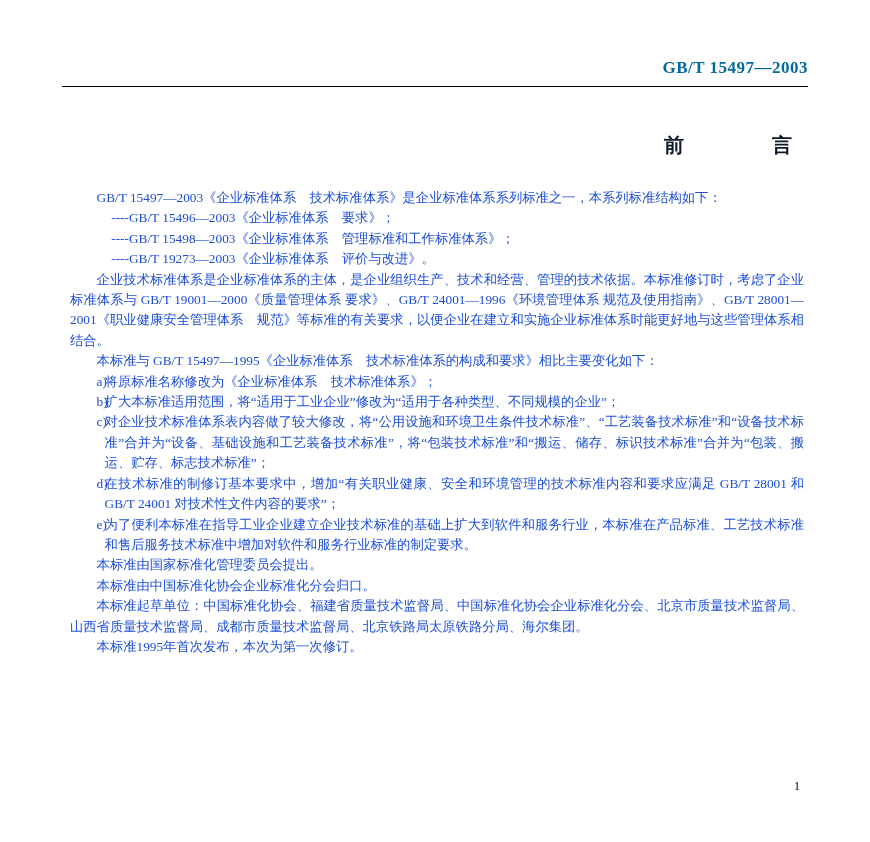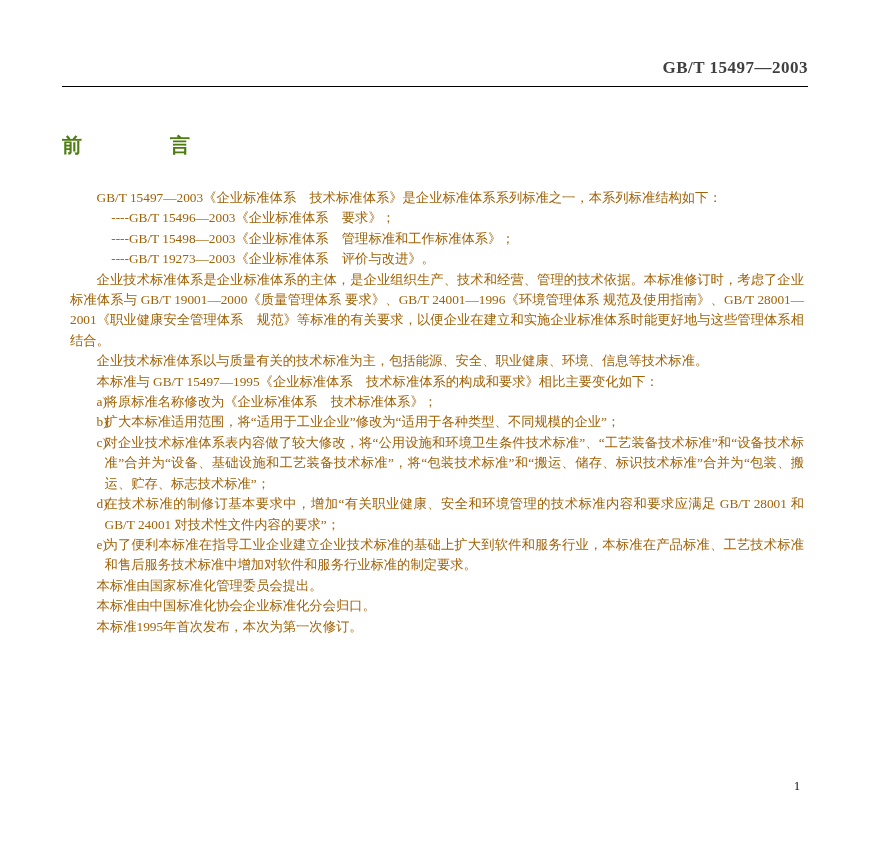--- a/index.html
+++ b/index.html
@@ -25,49 +25,49 @@
     height: 760px;
   }
   .std-code {
     position: absolute;
     right: 0;
     top: 18px;
     font-family: "Liberation Serif", "DejaVu Serif", serif;
     font-weight: bold;
     font-size: 17px;
     letter-spacing: 0.5px;
-    color: #404040;
+    color: #0369a1;
   }
   .rule {
     position: absolute;
     left: 0;
     right: 0;
     top: 46px;
     border-top: 1.5px solid #000;
   }
   .title {
     position: absolute;
     left: 0;
     right: 0;
     top: 92px;
-    text-align: left;
+    text-align: right;
     font-size: 20px;
     font-weight: bold;
     letter-spacing: 16px;
-    color: #4d7c0f;
+    color: #0f172a;
   }
   .body {
     position: absolute;
     left: 8px;
     right: 4px;
     top: 148px;
     font-size: 13.3px;
     line-height: 20.4px;
     text-align: justify;
-    color: #a16207;
+    color: #1d4ed8;
   }
   .p {
     margin: 0;
     text-indent: 2em;
   }
   .p.dash {
     text-indent: 0;
     padding-left: 3.1em;
   }
   .list-item {
@@ -104,21 +104,20 @@
 
     <div class="title">前　　言</div>
 
     <div class="body">
 
       <p class="p">GB/T 15497—2003《企业标准体系　技术标准体系》是企业标准体系系列标准之一，本系列标准结构如下：</p>
       <p class="p dash">----GB/T 15496—2003《企业标准体系　要求》；</p>
       <p class="p dash">----GB/T 15498—2003《企业标准体系　管理标准和工作标准体系》；</p>
       <p class="p dash">----GB/T 19273—2003《企业标准体系　评价与改进》。</p>
       <p class="p">企业技术标准体系是企业标准体系的主体，是企业组织生产、技术和经营、管理的技术依据。本标准修订时，考虑了企业标准体系与 GB/T 19001—2000《质量管理体系 要求》、GB/T 24001—1996《环境管理体系 规范及使用指南》、GB/T 28001—2001《职业健康安全管理体系　规范》等标准的有关要求，以便企业在建立和实施企业标准体系时能更好地与这些管理体系相结合。</p>
-      <p class="p">企业技术标准体系以与质量有关的技术标准为主，包括能源、安全、职业健康、环境、信息等技术标准。</p>
       <p class="p">本标准与 GB/T 15497—1995《企业标准体系　技术标准体系的构成和要求》相比主要变化如下：</p>
 
       <div class="list-item">
         <span class="list-marker">a)</span>
         <span class="list-text">将原标准名称修改为《企业标准体系　技术标准体系》；</span>
       </div>
       <div class="list-item">
         <span class="list-marker">b)</span>
         <span class="list-text">扩大本标准适用范围，将“适用于工业企业”修改为“适用于各种类型、不同规模的企业”；</span>
       </div>
@@ -130,19 +129,20 @@
         <span class="list-marker">d)</span>
         <span class="list-text">在技术标准的制修订基本要求中，增加“有关职业健康、安全和环境管理的技术标准内容和要求应满足 GB/T 28001 和 GB/T 24001 对技术性文件内容的要求”；</span>
       </div>
       <div class="list-item">
         <span class="list-marker">e)</span>
         <span class="list-text">为了便利本标准在指导工业企业建立企业技术标准的基础上扩大到软件和服务行业，本标准在产品标准、工艺技术标准和售后服务技术标准中增加对软件和服务行业标准的制定要求。</span>
       </div>
 
       <p class="p">本标准由国家标准化管理委员会提出。</p>
       <p class="p">本标准由中国标准化协会企业标准化分会归口。</p>
+      <p class="p">本标准起草单位：中国标准化协会、福建省质量技术监督局、中国标准化协会企业标准化分会、北京市质量技术监督局、山西省质量技术监督局、成都市质量技术监督局、北京铁路局太原铁路分局、海尔集团。</p>
       <p class="p">本标准1995年首次发布，本次为第一次修订。</p>
 
     </div>
 
     <div class="pagenum">1</div>
   </div>
 </div>
 
 </body></html>

